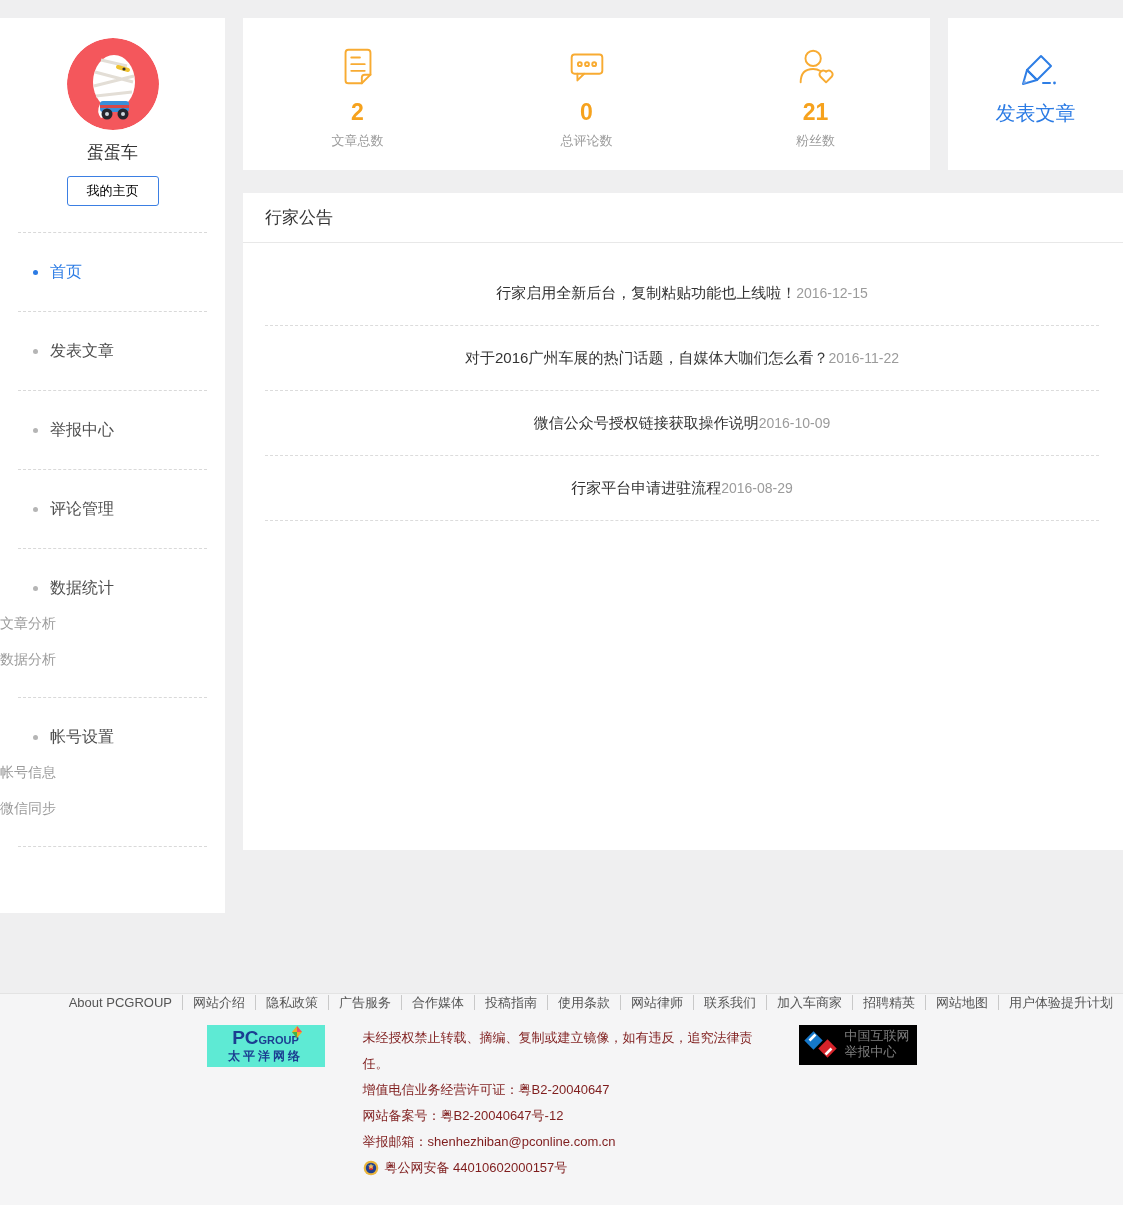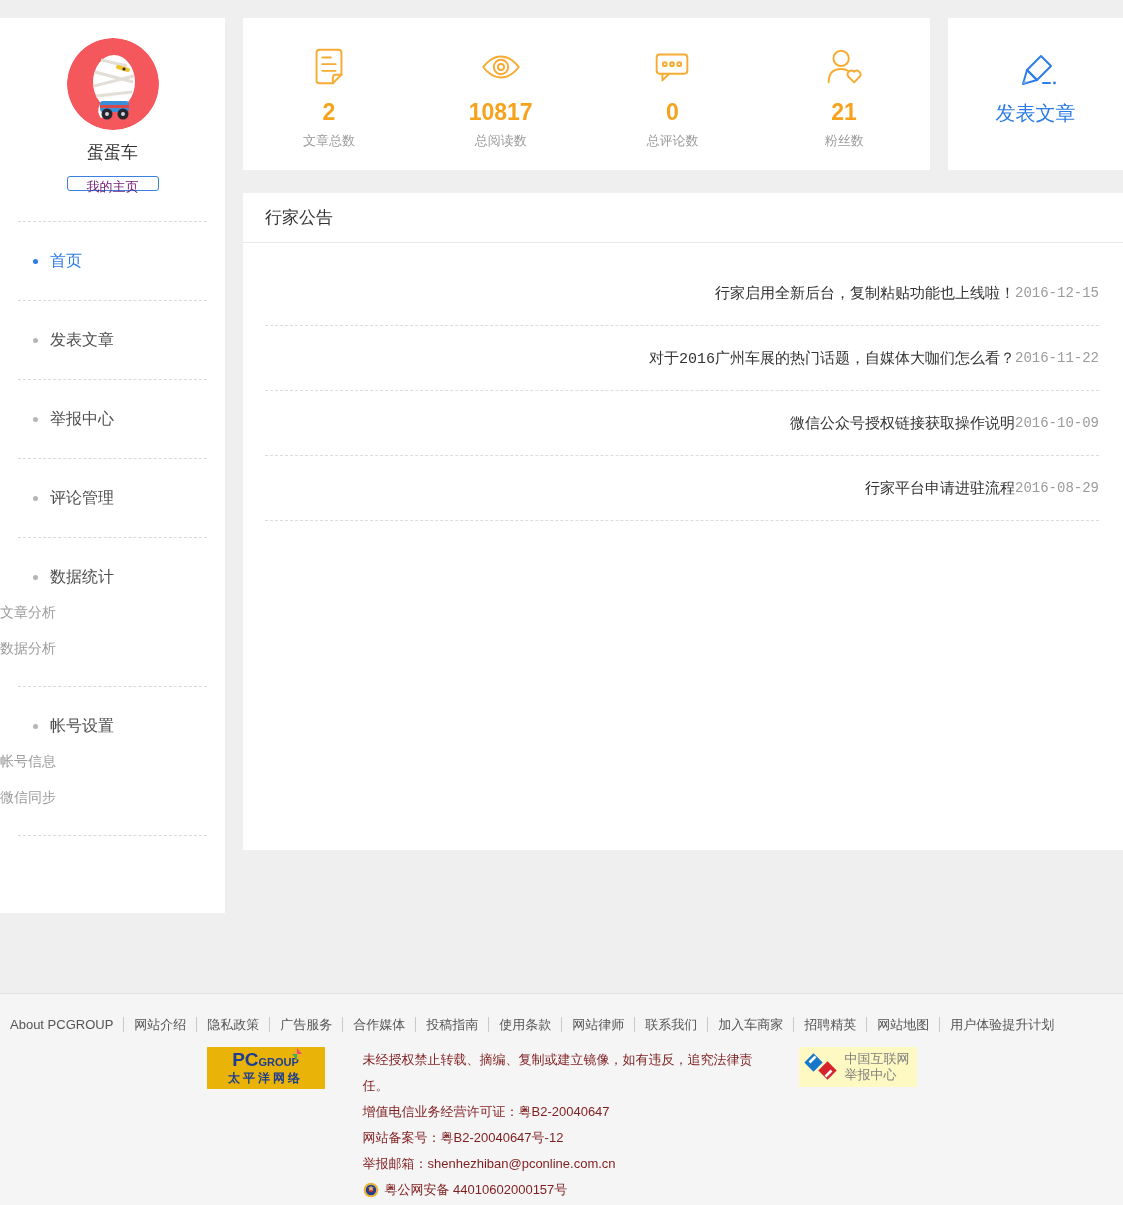--- a/index.html
+++ b/index.html
@@ -10,22 +10,22 @@
     background:#efeff0;
     font-family:"Liberation Sans","DejaVu Sans",sans-serif;
     color:#333;
   }
   .card { position:absolute; background:#fff; }
 
   
   #sidebar { left:0; top:18px; width:225px; height:895px; text-align:center; }
   .avatar { width:92px; height:92px; margin:20px auto 0; border-radius:50%; overflow:hidden; cursor:pointer; }
   .user-name { margin-top:11px; font-size:17px; color:#333; }
-  .home-btn { margin-top:12px; width:92px; height:15px; background:#fff; border:1px solid #3b7fe3;
-              color:#701a75; font-size:13px; border-radius:3px; cursor:pointer; font-family:inherit; }
+  .home-btn { margin-top:12px; width:92px; height:30px; background:#fff; border:1px solid #3b7fe3;
+              color:#000000; font-size:13px; border-radius:3px; cursor:pointer; font-family:inherit; }
   .sep  { border-top:1px dashed #d9d9d9; margin:26px 18px 0; height:0; }
   .sep.tight { margin-top:28px; }
   .main-row { display:flex; align-items:center; height:22px; margin:28px 0; padding-left:33px;
               font-size:16px; color:#4f4f4f; cursor:pointer; text-align:left; }
   .main-row.has-children { margin-bottom:14px; }
   .dot { width:5px; height:5px; border-radius:50%; background:#b5b5b5; margin-right:12px; flex:0 0 auto; }
   .main-row.active { color:#2b7be4; }
   .main-row.active .dot { background:#2b7be4; }
   .sub-row { height:20px; margin-bottom:16px; font-size:14px; color:#9b9b9b;
              text-align:left; cursor:pointer; line-height:20px; }
@@ -40,44 +40,44 @@
   
   #publish { left:948px; top:18px; width:175px; height:152px; text-align:center; cursor:pointer; }
   #publish svg { display:block; margin:28px auto 0; }
   .publish-label { margin-top:10px; font-size:20px; color:#2b7be4; }
 
   
   #main { left:243px; top:193px; width:880px; height:657px; }
   .main-header { height:50px; line-height:50px; padding-left:22px; font-size:17px; color:#333;
                  border-bottom:1px solid #e8e8e8; text-align:left; }
   .ann-list { padding:18px 24px 0 22px; }
-  .ann-row { display:flex; justify-content:flex-end; align-items:center; height:65px;
-             border-bottom:1px dashed #dcdcdc; cursor:pointer;font-family:Liberation Mono, monospace; }
+  .ann-row { display:flex; justify-content:center; align-items:center; height:65px;
+             border-bottom:1px dashed #dcdcdc; cursor:pointer; }
   .ann-title { font-size:15px; color:#333; }
   .ann-date  { font-size:14px; color:#9b9b9b; }
 
   
   #footer { position:absolute; left:0; top:993px; width:1123px; height:212px;
             background:#f5f5f6; border-top:1px solid #e3e3e3; }
-  .flinks { margin-top:22px; text-align:left; font-size:13px; color:#555; }
+  .flinks { text-align:right; font-size:13px; color:#555; }
   .flink { padding:0 10px; border-right:1px solid #c9c9c9; cursor:pointer; white-space:nowrap; }
   .flink:last-child { border-right:none; }
   .fcols { display:flex; justify-content:center; align-items:flex-start; margin-top:13px; }
-  .pcg-box { width:118px; height:42px; background:#eab308; cursor:pointer; position:relative;
+  .pcg-box { width:118px; height:42px; background:#5eead4; cursor:pointer; position:relative;
              padding-top:4px; text-align:center; }
   .pcg-line1 { line-height:18px; white-space:nowrap; }
   .pcg-pc { font-size:19px; font-weight:bold; color:#1b3e91; letter-spacing:0; }
   .pcg-group { font-size:11px; font-weight:bold; color:#1b3e91; }
   .pcg-diamond { position:absolute; top:1px; right:22px; }
   .pcg-name { font-size:12px; font-weight:bold; color:#1b3e91; letter-spacing:3px; line-height:14px; }
   .legal { margin:0 38px 0 38px; width:398px; font-size:13px; color:#7f1d1d; line-height:26px; text-align:left; }
   .sec-row { display:flex; align-items:center; }
   .sec-row svg { margin-right:6px; flex:0 0 auto; }
-  .report-box { width:118px; height:40px; background:#fef9c3; display:flex; align-items:center;
-                padding:0 5px; cursor:pointer; }
+  .report-box { width:118px; height:40px; background:#000000; display:flex; align-items:center;
+                padding:0 5px; cursor:pointer;font-family:Liberation Mono, monospace; }
   .report-text { font-size:13px; color:#7f7f7f; line-height:16px; text-align:left; margin-left:5px; white-space:nowrap; }
 </style>
 </head>
 <body>
 
 <aside id="sidebar" class="card">
   <div class="avatar">
     <svg width="92" height="92" viewBox="0 0 92 92">
       <circle cx="46" cy="46" r="46" fill="#f4575c"></circle>
       <path d="M33 66 q-4 8 1 14 l6-2 q-4-5-2-12 z" fill="#fff"></path>
@@ -146,29 +146,20 @@
     <svg width="46" height="46" viewBox="0 0 48 48" fill="none" stroke="#f8ab32" stroke-width="2" stroke-linecap="round" stroke-linejoin="round">
       <path d="M14 6 h20 a3 3 0 0 1 3 3 v23 l-9 9 h-14 a3 3 0 0 1 -3 -3 V9 a3 3 0 0 1 3 -3 z"></path>
       <path d="M28 41 v-6 a3 3 0 0 1 3 -3 h6"></path>
       <path d="M17 14 h9 M17 21 h14 M17 28 h14"></path>
     </svg>
     <div class="stat-value">2</div>
     <div class="stat-label">文章总数</div>
   </div>
   <div class="stat">
     <svg width="46" height="46" viewBox="0 0 48 48" fill="none" stroke="#f8ab32" stroke-width="2" stroke-linecap="round" stroke-linejoin="round">
-      <path d="M24 13 C33.5 13 40.5 21 42.5 24 C40.5 27 33.5 35 24 35 C14.5 35 7.5 27 5.5 24 C7.5 21 14.5 13 24 13 Z"></path>
-      <circle cx="24" cy="24" r="7.5"></circle>
-      <circle cx="24" cy="24" r="3.2"></circle>
-    </svg>
-    <div class="stat-value">10817</div>
-    <div class="stat-label">总阅读数</div>
-  </div>
-  <div class="stat">
-    <svg width="46" height="46" viewBox="0 0 48 48" fill="none" stroke="#f8ab32" stroke-width="2" stroke-linecap="round" stroke-linejoin="round">
       <rect x="8" y="11" width="32" height="20" rx="3"></rect>
       <path d="M14 31 v7 l7 -7"></path>
       <circle cx="16.5" cy="21" r="2"></circle>
         <circle cx="24" cy="21" r="2"></circle>
         <circle cx="31.5" cy="21" r="2"></circle>
     </svg>
     <div class="stat-value">0</div>
     <div class="stat-label">总评论数</div>
   </div>
   <div class="stat">

